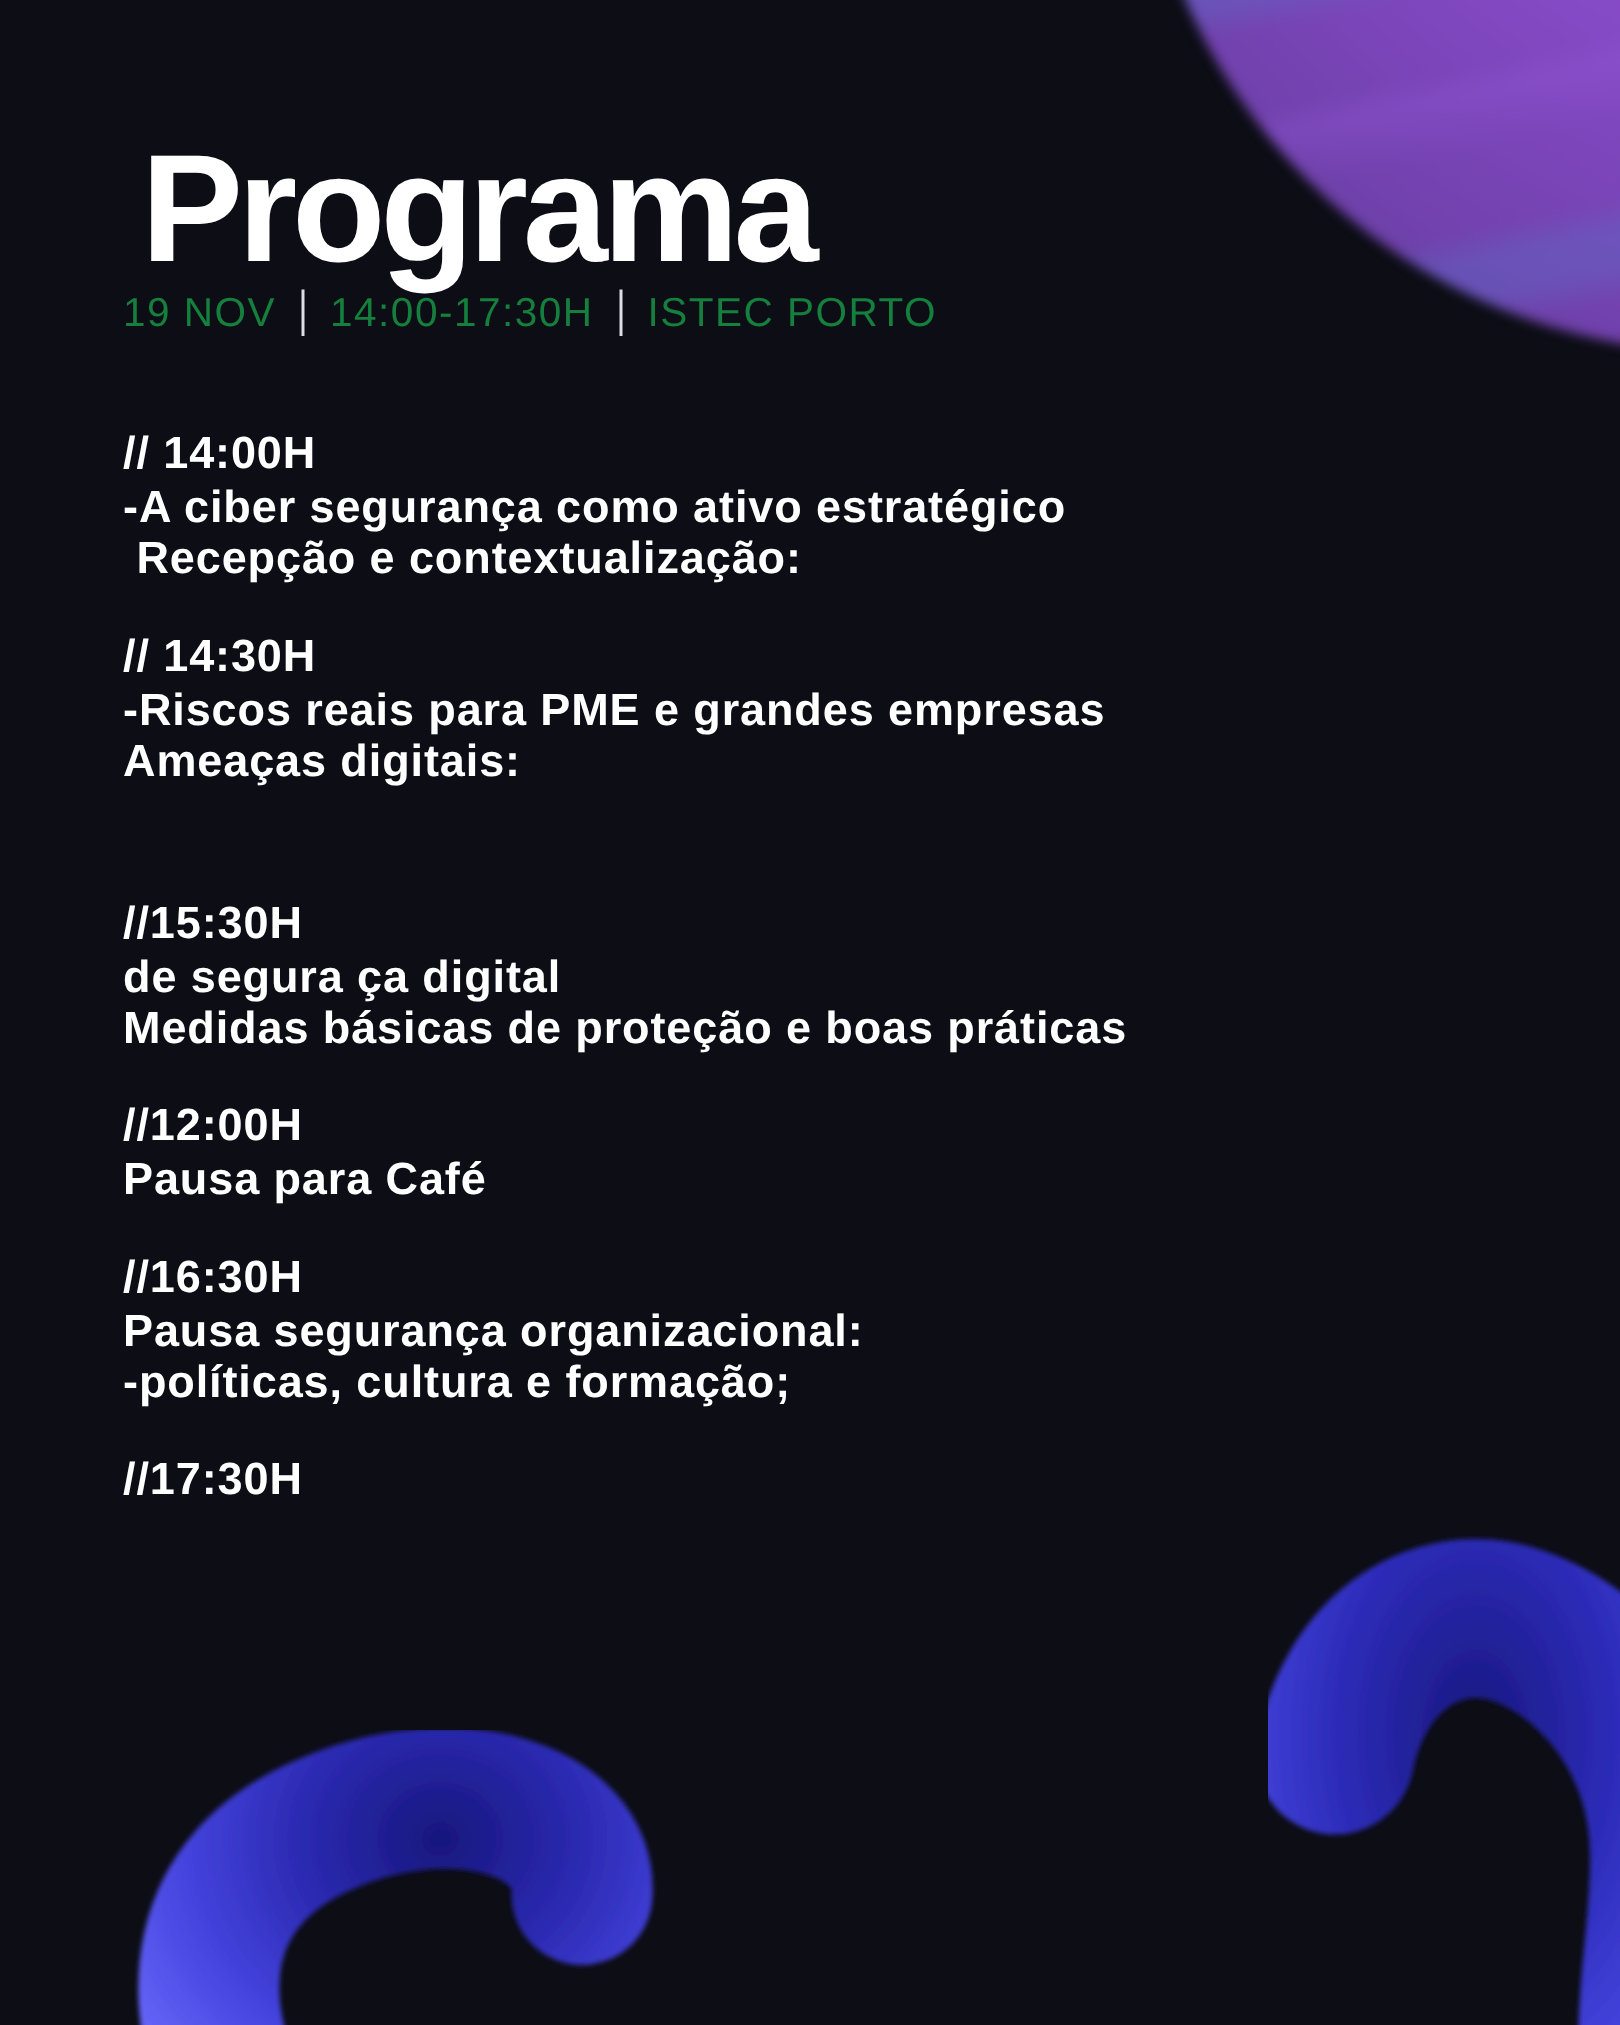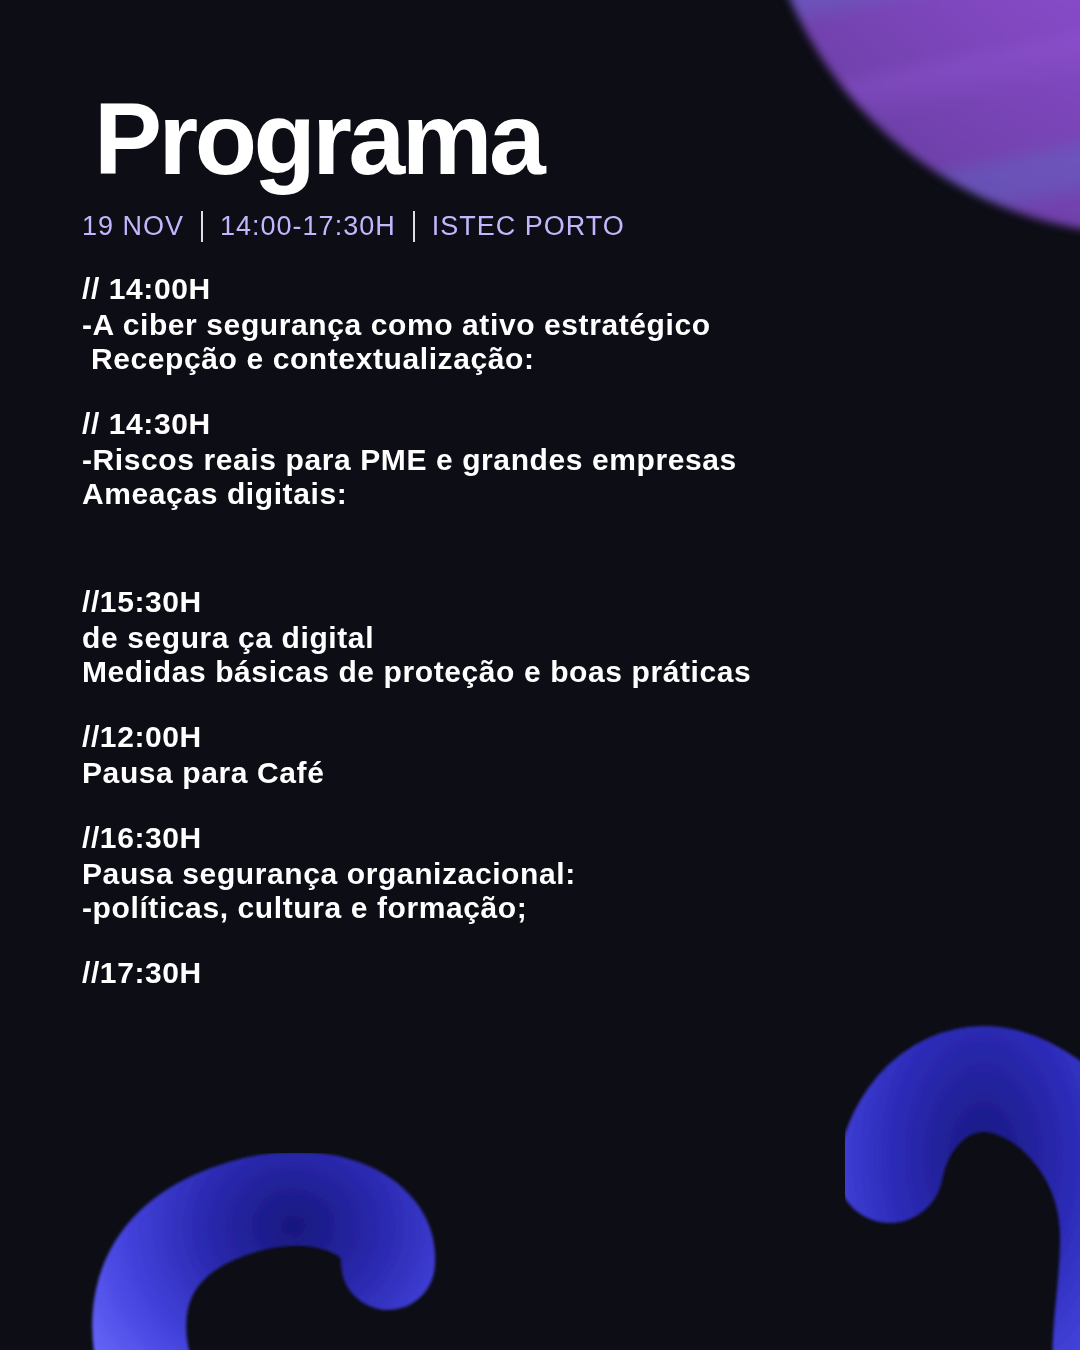--- a/index.html
+++ b/index.html
@@ -50,36 +50,36 @@
   .title{
     margin:86px 12px 0;
     font-size:102px;
     font-weight:800;
     letter-spacing:-3.5px;
     line-height:1.05;
   }
   .subtitle{
     display:flex;align-items:center;
     gap:17px;
-    margin-top:18px;
+    margin-top:0;
     font-size:27px;
     font-weight:400;
     letter-spacing:1px;
-    color:#c4b5fd;
+    color:#15803d;
   }
   .subtitle .divider{
     width:2px;height:31px;
     background:#e9e9ef;
     opacity:.95;
   }
 
   
   .schedule{
     position:relative;z-index:2;
-    margin-top:30px;
+    margin-top:62px;
     padding-left:82px;
     font-size:30px;
     font-weight:700;
     letter-spacing:.6px;
     line-height:34px;
   }
   .schedule-item{margin-bottom:31px;}
   .schedule-item.extra-gap{margin-bottom:74px;}
   .item-time{margin-bottom:2px;white-space:pre-wrap;}
   .item-line{white-space:pre-wrap;}

